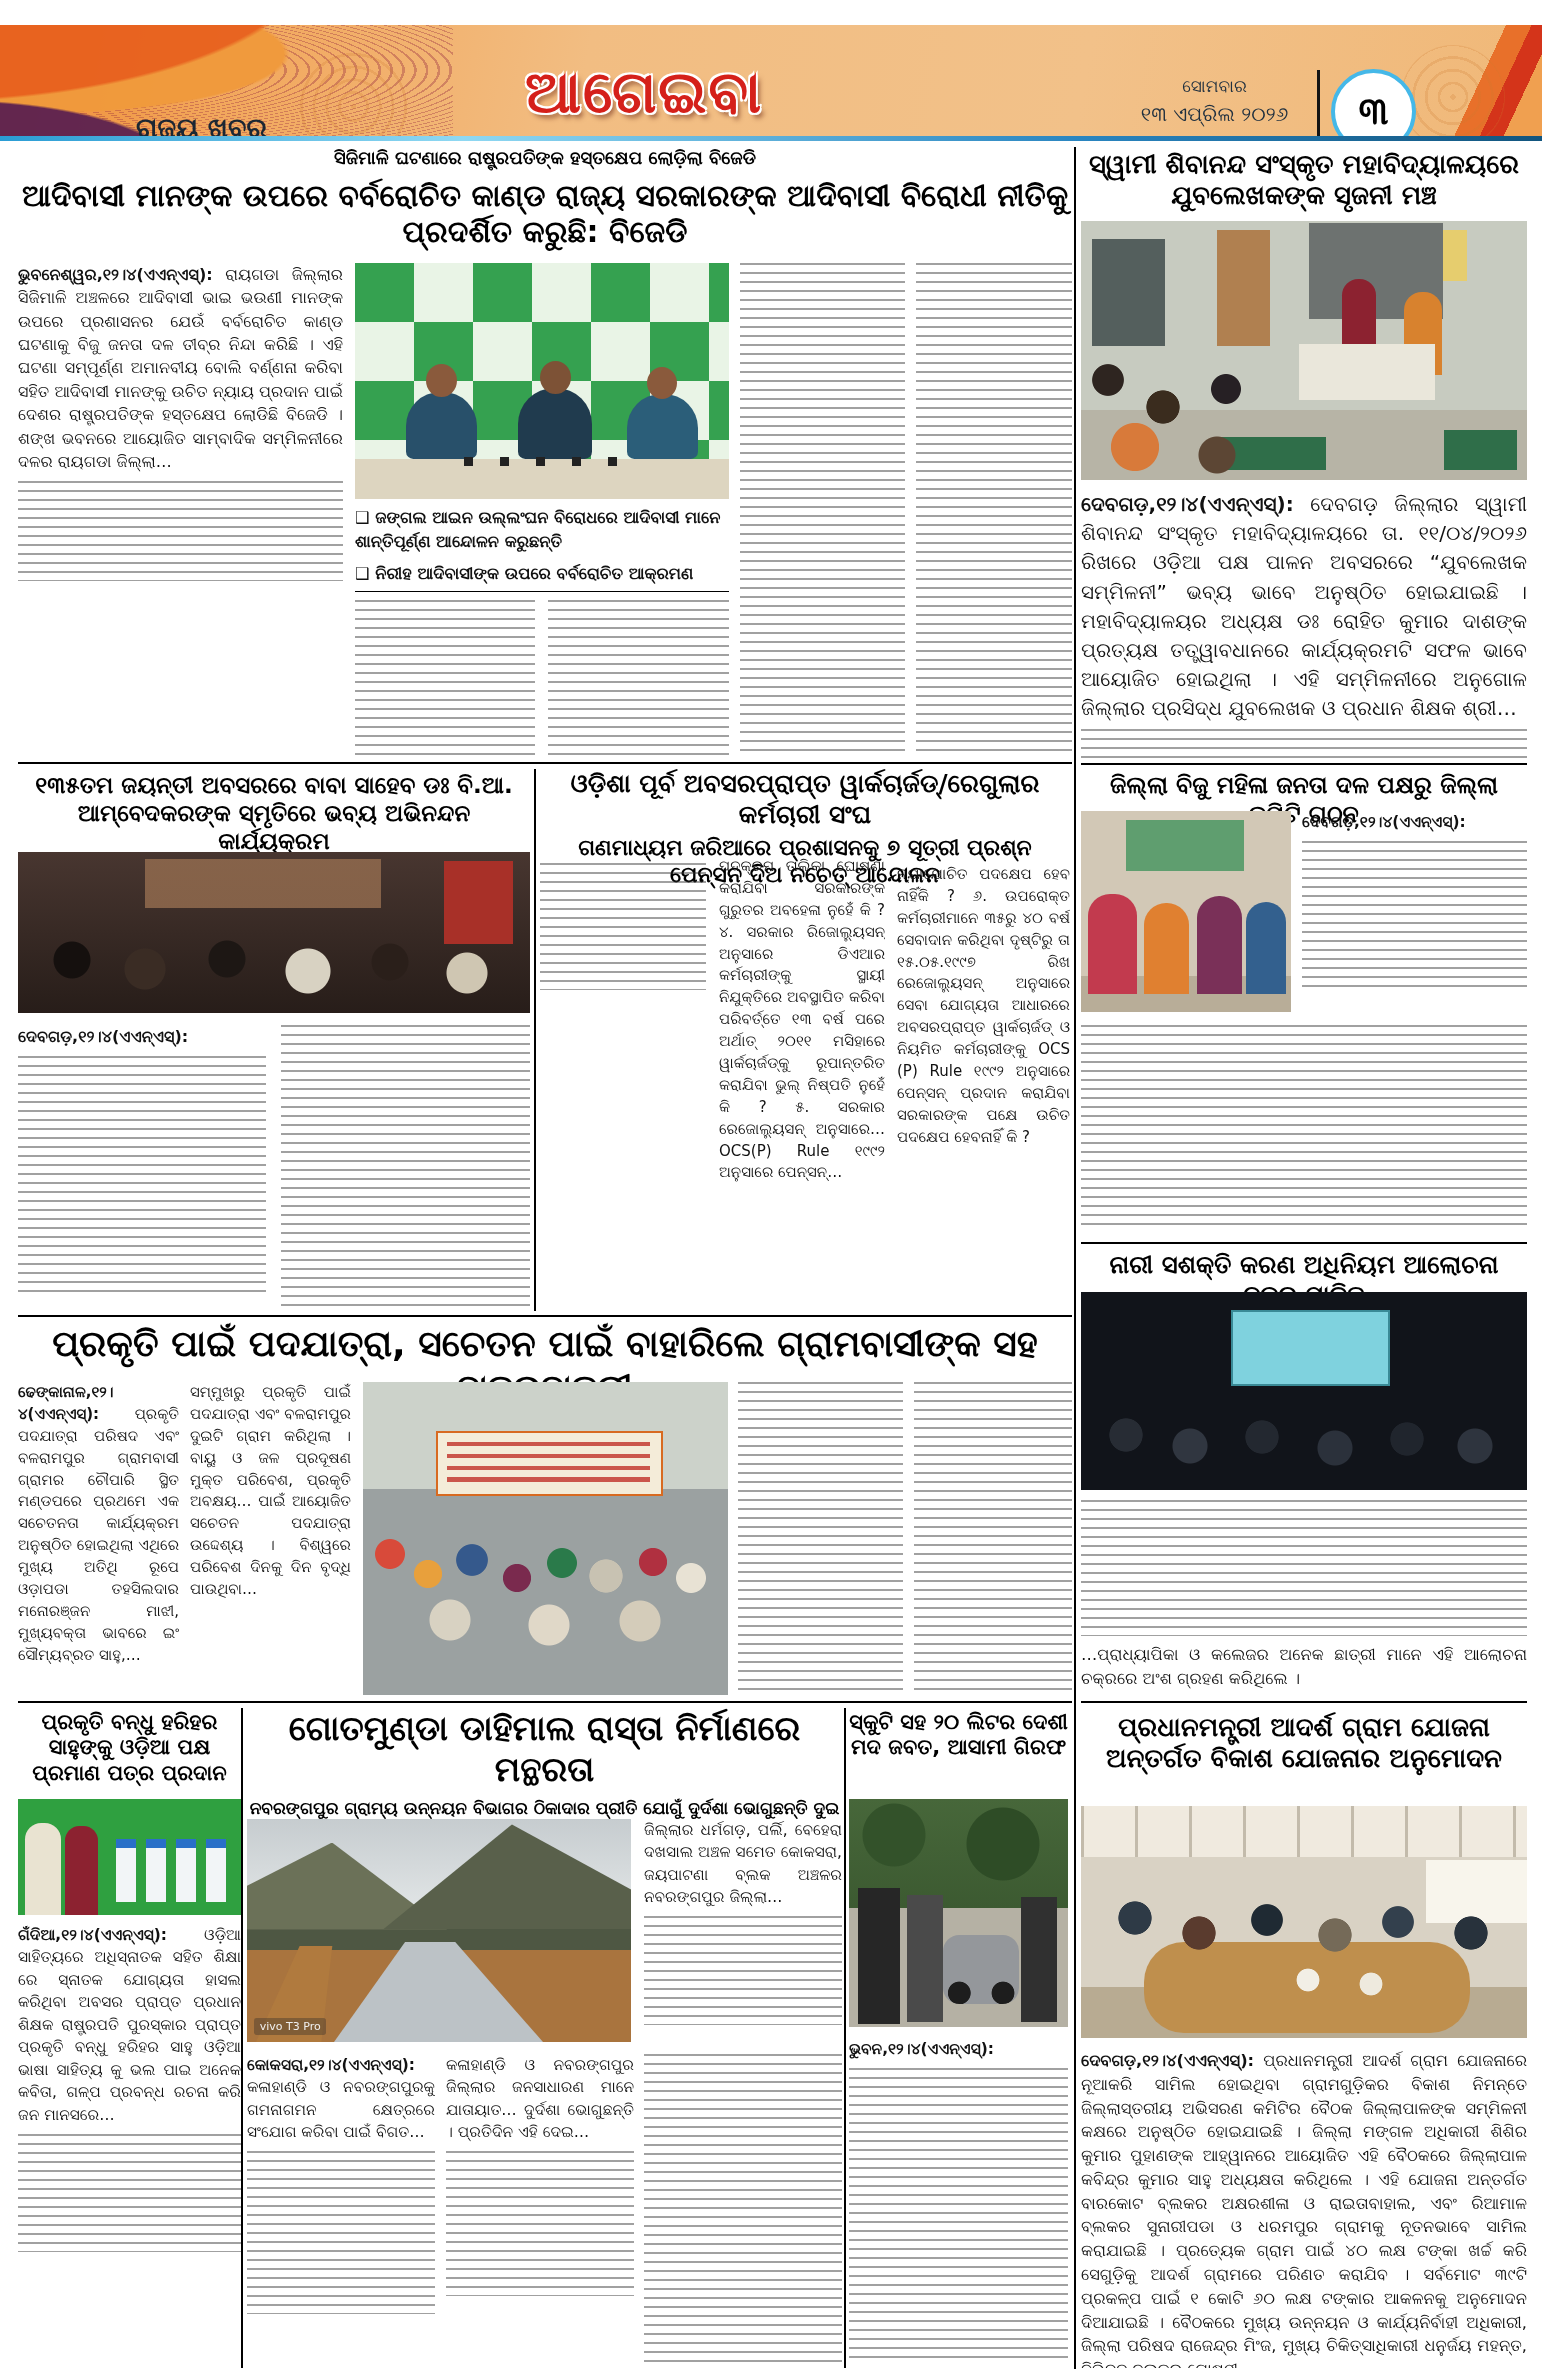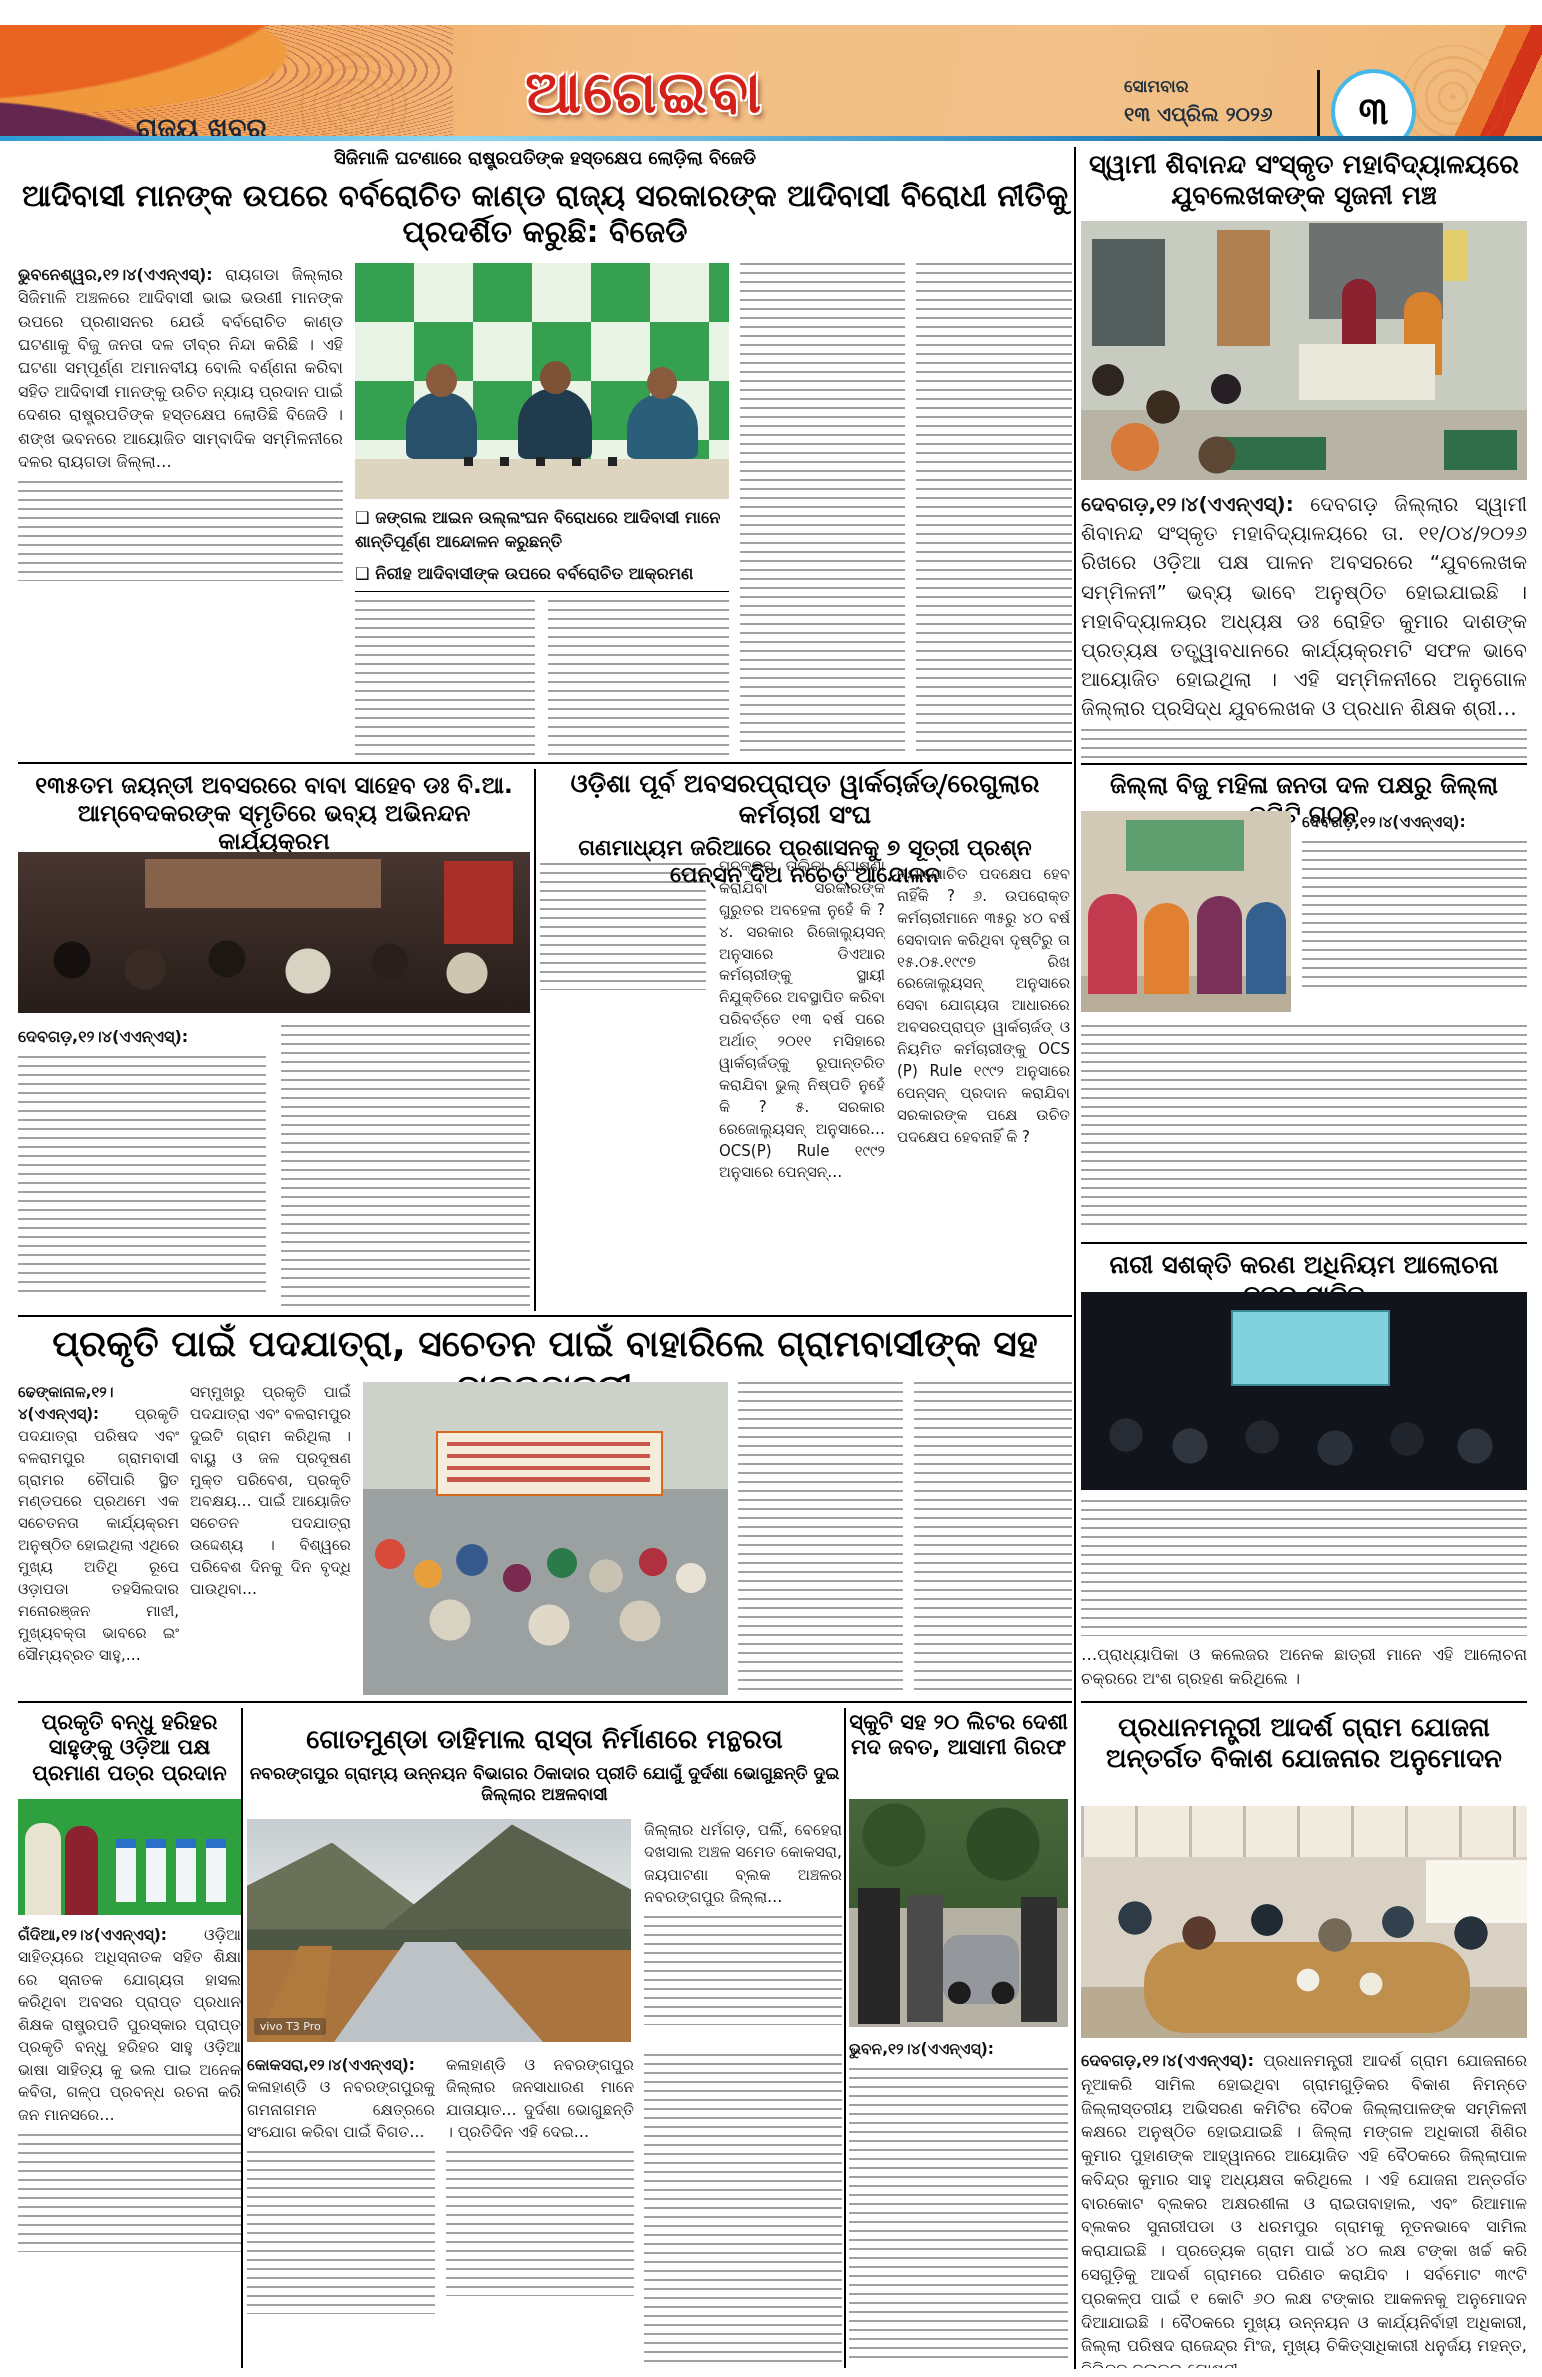--- a/index.html
+++ b/index.html
@@ -19,21 +19,21 @@
   .bullet{font-size:16.3px;font-weight:700;line-height:1.5;margin:0 0 7.3px 0;text-align:left}
   
   .band{position:absolute;left:0;top:25.4px;width:1542px;height:111px;
         background:linear-gradient(100deg,#ef8c33 0%,#f2a75c 15%,#f2bd82 38%,#f2c189 70%,#f0b878 100%);overflow:hidden}
   .bluebar{position:absolute;left:0;top:136px;width:1542px;height:5.4px;
         background:linear-gradient(to right,#2a9cd4,#8fd8f2 30%,#2a85c0 70%,#12557e)}
   .masthead{position:absolute;left:390px;top:33px;width:508px;text-align:center;
         font-size:58px;font-weight:700;color:#d5201a;letter-spacing:1.8px;
         text-shadow:-1.8px -1.8px 0 #fff,1.8px -1.8px 0 #fff,-1.8px 1.8px 0 #fff,1.8px 1.8px 0 #fff,3.6px 4.5px 5.4px rgba(90,20,10,.55)}
   .seclabel{position:absolute;left:136px;top:87px;width:272px;font-size:27px;font-weight:700;color:#1c2733}
-  .daydate{position:absolute;left:1124px;top:54px;width:181px;text-align:left;color:#20303f;font-weight:700}
+  .daydate{position:absolute;left:1124px;top:54px;width:181px;text-align:center;color:#20303f;font-weight:400}
   .circle{position:absolute;left:1331px;top:44px;width:85px;height:85px;border-radius:50%;
         background:#fff;border:4.5px solid #45b8e8;display:flex;align-items:center;justify-content:center;
         font-size:38px;font-weight:700;color:#000}
   .mandala{position:absolute;border-radius:50%;
         background:repeating-radial-gradient(circle,rgba(205,120,45,.4) 0 2.7px,transparent 2.7px 12.7px);opacity:.55}
 </style>
 </head>
 <body>
 
 <div class="band">
@@ -253,21 +253,21 @@
     <span class="s" style="left:47px;top:27px;width:33px;height:89px;background:#8c2230;border-radius:14.5px 14.5px 0 0"></span>
   </div>
   <div class="col" style="left:0;top:216px;width:223px;height:444px">
     <p class="body" style="font-size:15.4px"><b class="dl">ଗଁଦିଆ,୧୨।୪(ଏଏନ୍ଏସ୍):</b>
       <span>ଓଡ଼ିଆ ସାହିତ୍ୟରେ ଅଧିସ୍ନାତକ ସହିତ ଶିକ୍ଷା ରେ ସ୍ନାତକ ଯୋଗ୍ୟତା ହାସଲ କରିଥିବା ଅବସର ପ୍ରାପ୍ତ ପ୍ରଧାନ ଶିକ୍ଷକ ରାଷ୍ଟ୍ରପତି ପୁରସ୍କାର ପ୍ରାପ୍ତ ପ୍ରକୃତି ବନ୍ଧୁ ହରିହର ସାହୁ ଓଡ଼ିଆ ଭାଷା ସାହିତ୍ୟ କୁ ଭଲ ପାଇ ଅନେକ କବିତା, ଗଳ୍ପ ପ୍ରବନ୍ଧ ରଚନା କରି ଜନ ମାନସରେ…</span></p>
     <div class="greek" style="height:118px;margin-top:7.3px"></div>
   </div>
 </div>
 
 <div class="art" style="left:247px;top:1708px;width:595px;height:660px">
-  <p class="hl" style="font-size:26px;margin-top:16px">ଗୋତମୁଣ୍ଡା ଡାହିମାଲ ରାସ୍ତା ନିର୍ମାଣରେ ମନ୍ଥରତା</p>
+  <p class="hl" style="font-size:34px;margin-top:0">ଗୋତମୁଣ୍ଡା ଡାହିମାଲ ରାସ୍ତା ନିର୍ମାଣରେ ମନ୍ଥରତା</p>
   <p class="hl" style="font-size:17px;margin-top:7.3px">ନବରଙ୍ଗପୁର ଗ୍ରାମ୍ୟ ଉନ୍ନୟନ ବିଭାଗର ଠିକାଦାର ପ୍ରୀତି ଯୋଗୁଁ ଦୁର୍ଦଶା ଭୋଗୁଛନ୍ତି ଦୁଇ ଜିଲ୍ଲାର ଅଞ୍ଚଳବାସୀ</p>
   <div class="photo" style="left:0;top:111px;width:384px;height:223px;
        background:
          linear-gradient(#c6cccf 0,#e0e4e5 87px,transparent 87px),
          linear-gradient(#4e5743,#4e5743) 0 91px/384px 40px no-repeat,
          #a9743e">
     <span class="s" style="left:-9px;top:23.6px;width:209px;height:87px;background:#6b7158;clip-path:polygon(0 55%,45% 0,100% 100%,0 100%)"></span>
     <span class="s" style="left:136px;top:5.4px;width:248px;height:105px;background:#59604b;clip-path:polygon(0 100%,52% 0,100% 62%,100% 100%)"></span>
     <span class="s" style="left:87px;top:123px;width:209px;height:100px;background:#bcc2c6;clip-path:polygon(34% 0,58% 0,100% 100%,0 100%)"></span>
     <span class="s" style="left:9px;top:127px;width:109px;height:96px;background:#b07a3e;clip-path:polygon(40% 0,70% 0,60% 100%,0 100%)"></span>

